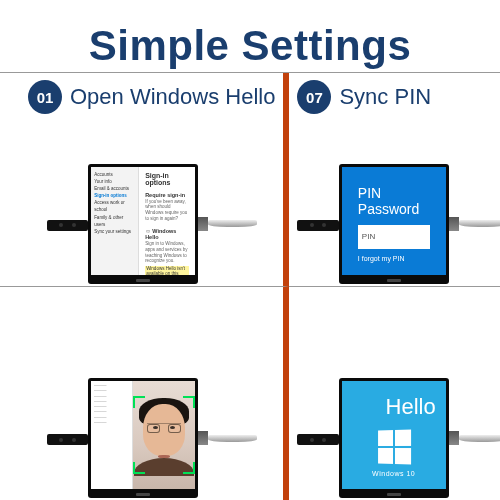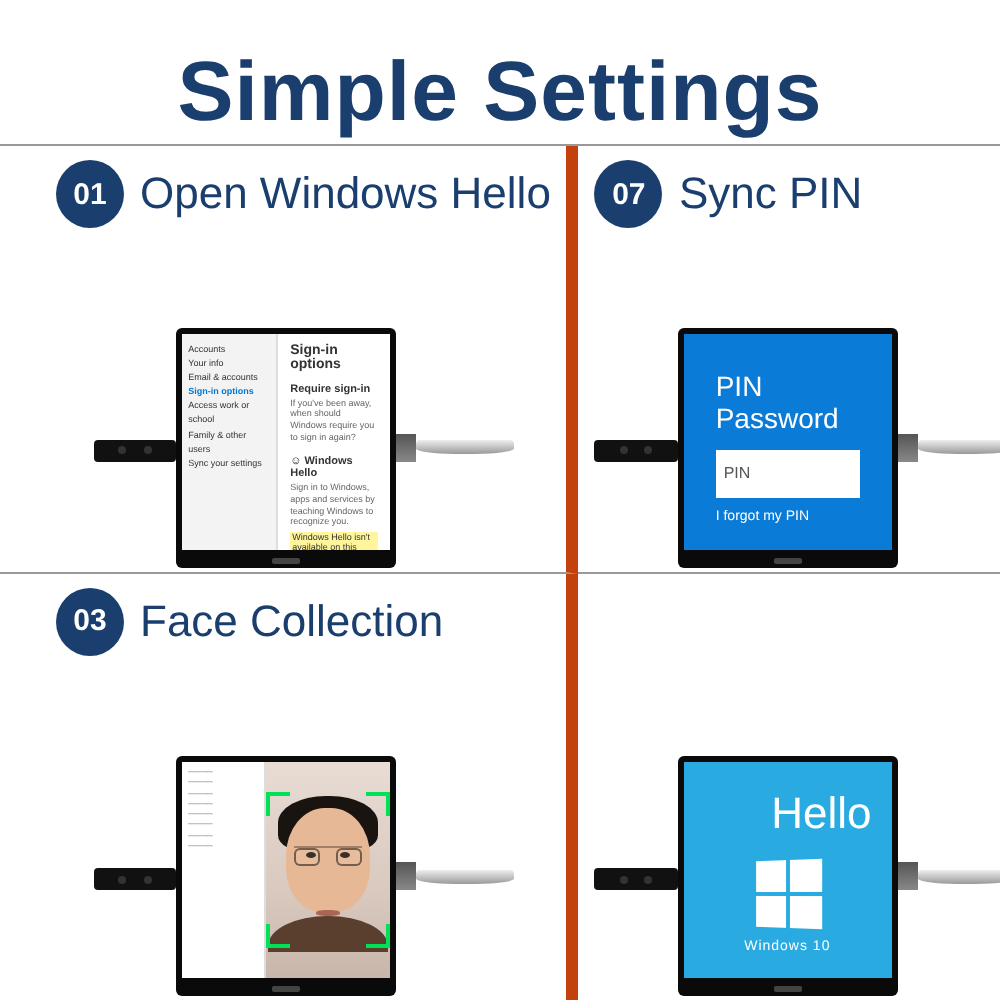--- a/index.html
+++ b/index.html
@@ -329,24 +329,20 @@
               </div>
             </div>
           </div>
           <div class="neck"></div>
           <div class="base"></div>
         </div>
       </div>
     </div>
 
     <div class="cell">
-      <div class="step-header">
-        <div class="step-num">03</div>
-        <div class="step-title">Face Collection</div>
-      </div>
       <div class="monitor-wrap">
         <div class="monitor">
           <div class="webcam"></div>
           <div class="bezel">
             <div class="screen">
               <div class="s3">
                 <div class="s3-side">
                   ─────<br>─────<br>─────<br>─────<br>─────<br>─────<br>─────<br>─────
                 </div>
                 <div class="s3-main">

